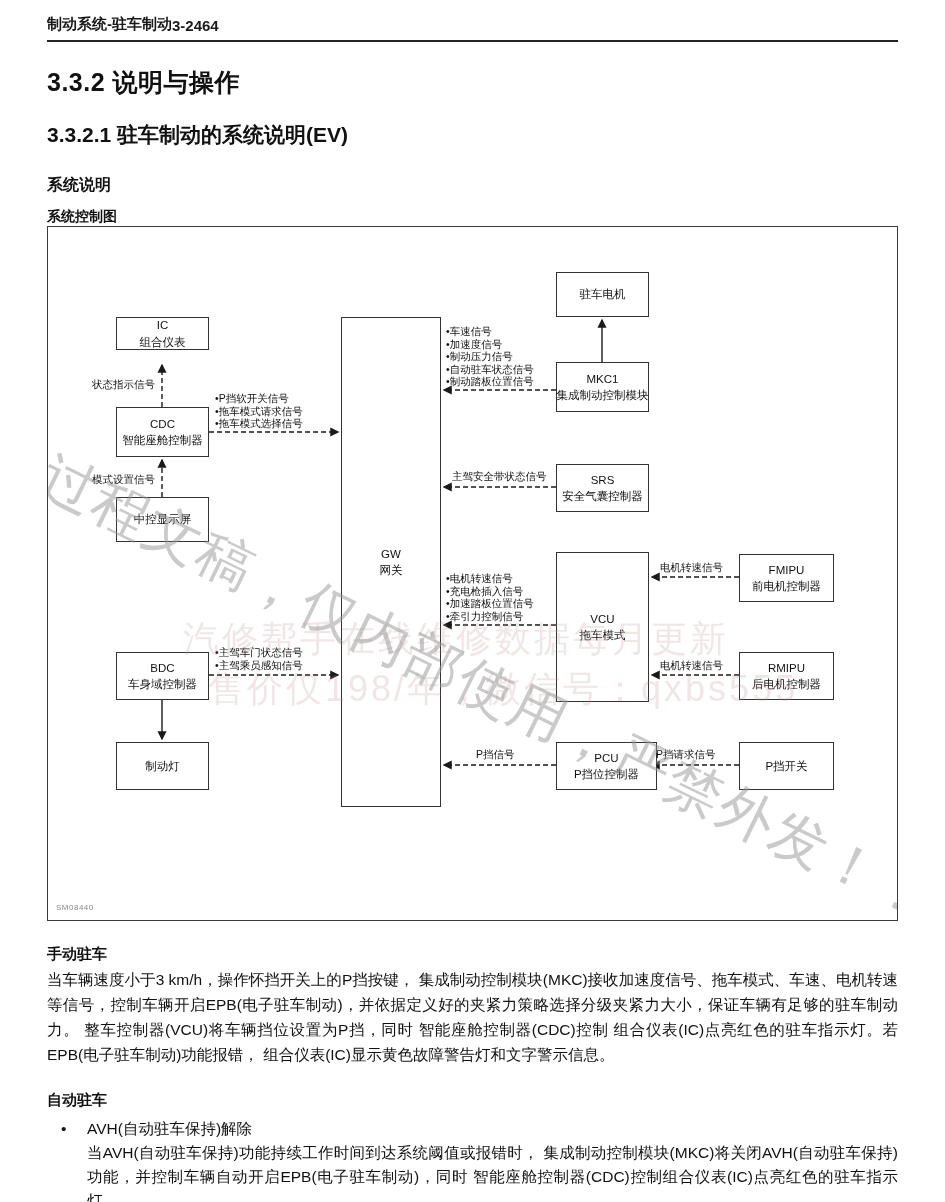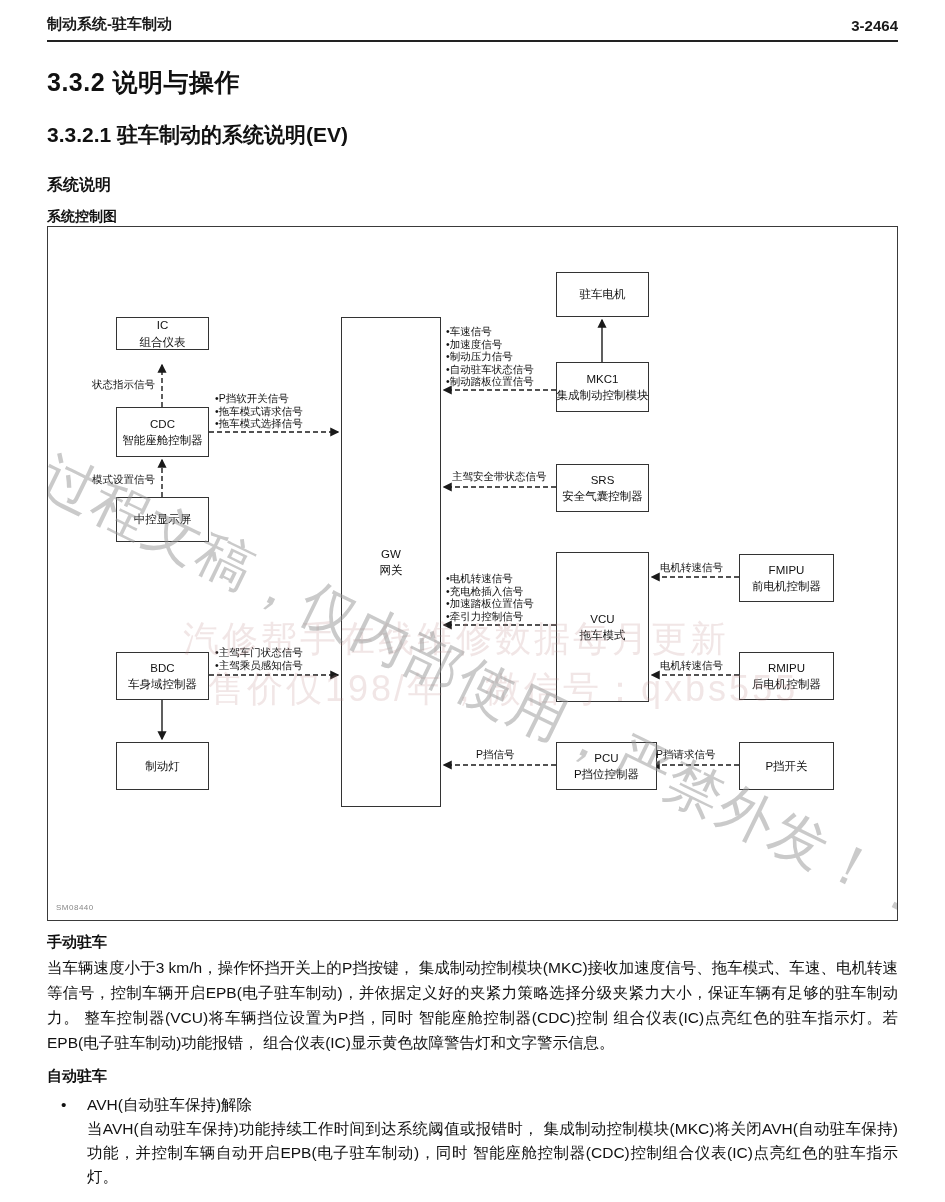--- a/index.html
+++ b/index.html
@@ -5,21 +5,21 @@
   * { margin:0; padding:0; box-sizing:border-box; }
   html,body { background:#fff; }
   body {
     font-family:"Liberation Sans", sans-serif;
     color:#111;
     width:945px;
   }
   .page { width:945px; min-height:1202px; padding:0 47px 20px 47px; background:#fff; }
 
   .page-header {
-    display:flex; justify-content:space-between; align-items:flex-end;
+    display:flex; align-items:flex-end;
     padding-top:15px; font-size:15px; font-weight:600; color:#1a1a1a;
   }
   .header-rule { border:none; border-top:2px solid #222; margin-top:6px; }
 
   h1.title { font-size:25px; font-weight:600; margin-top:24px; letter-spacing:0.5px; }
   h2.subtitle { font-size:21px; font-weight:700; margin-top:22px; }
   h3.sec { font-size:16px; font-weight:700; margin-top:26px; }
   h4.subsec { font-size:14px; font-weight:700; margin-top:12px; margin-bottom:0; }
 
   
@@ -53,21 +53,21 @@
     pointer-events:none;
   }
   .wm-faint {
     position:absolute; z-index:5; white-space:nowrap; pointer-events:none;
     font-size:36px; color:rgba(190,140,140,0.22); letter-spacing:3px;
   }
   .wm-faint.l1 { left:135px; top:388px; }
   .wm-faint.l2 { left:160px; top:438px; }
 
   
-  h4.para-head { font-size:15px; font-weight:700; margin-top:12px; margin-bottom:3px; }
+  h4.para-head { font-size:15px; font-weight:700; margin-top:24px; margin-bottom:3px; }
   p.body-text { font-size:15.5px; line-height:25px; color:#111; text-align:justify; }
   .bullet { display:flex; margin-top:6px; margin-left:14px; }
   .bullet .dot { width:26px; font-size:15.5px; line-height:25px; }
   .bullet .bullet-body { flex:1; }
   .bullet .bullet-title { font-size:15.5px; line-height:25px; }
   .bullet .bullet-text { font-size:15.5px; line-height:24px; text-align:justify; }
 </style>
 </head>
 <body>
 

